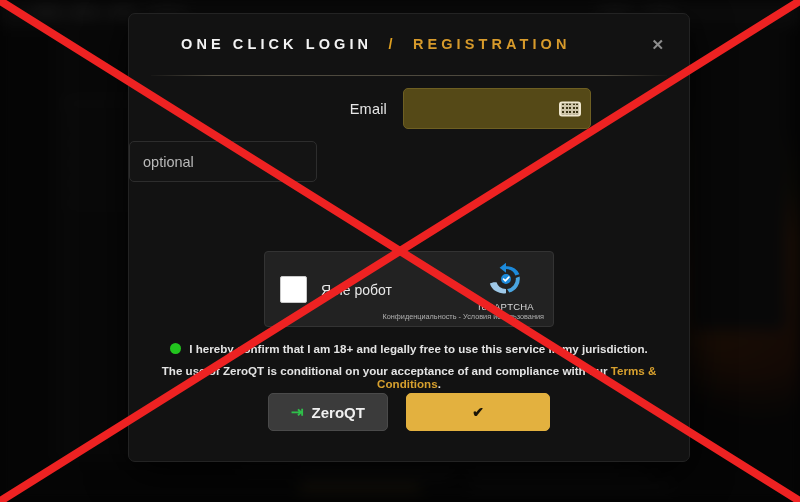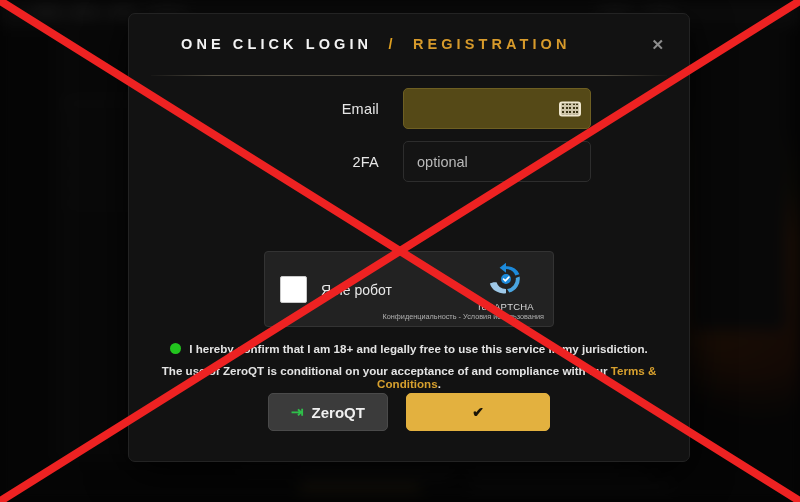--- a/index.html
+++ b/index.html
@@ -107,21 +107,21 @@
 
   .row {
     display: flex;
     align-items: center;
     margin-bottom: 12px;
     height: 41px;
   }
   .row-label {
     width: 274px;
     text-align: right;
-    padding-right: 24px;
+    padding-right: 16px;
     font-size: 14.5px;
     color: #e6e6e6;
     letter-spacing: 0.2px;
   }
   .field {
     position: relative;
     width: 188px;
     height: 41px;
     border-radius: 5px;
     display: flex;
@@ -335,21 +335,20 @@
       <div class="row">
         <div class="row-label">Email</div>
         <div class="field autofilled">
           <input type="text" placeholder="" style="">
           <span class="kb-icon"></span>
         </div>
       </div>
 
 
       <div class="row">
-        <div class="row-label">2FA</div>
         <div class="field plain">
           <input type="text" placeholder="optional" style="">
         </div>
       </div>
     </div>
 
     <div class="recaptcha-wrap">
       <div class="recaptcha">
         <div class="rc-check"></div>
         <div class="rc-label">Я не робот</div>

